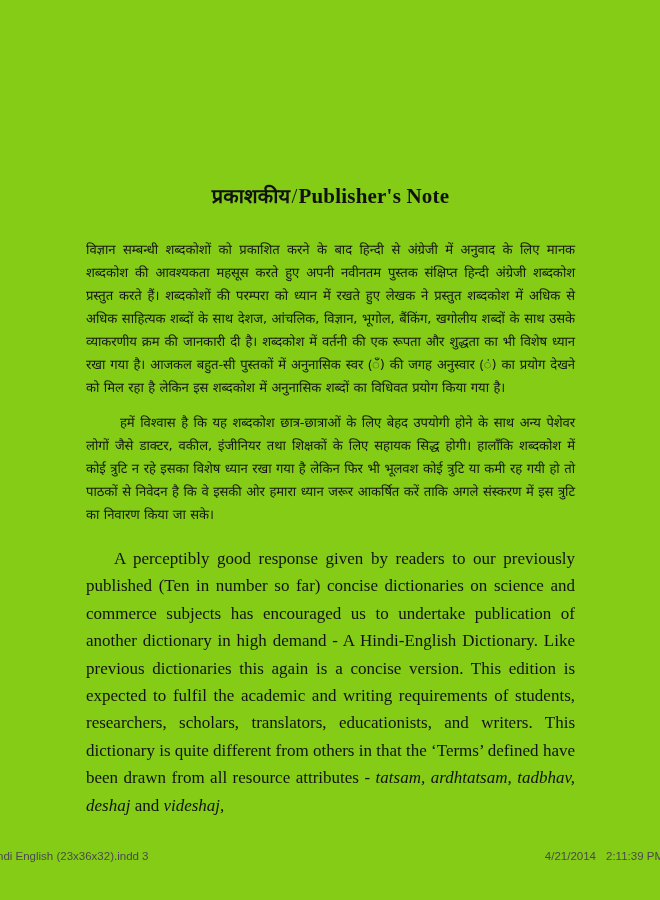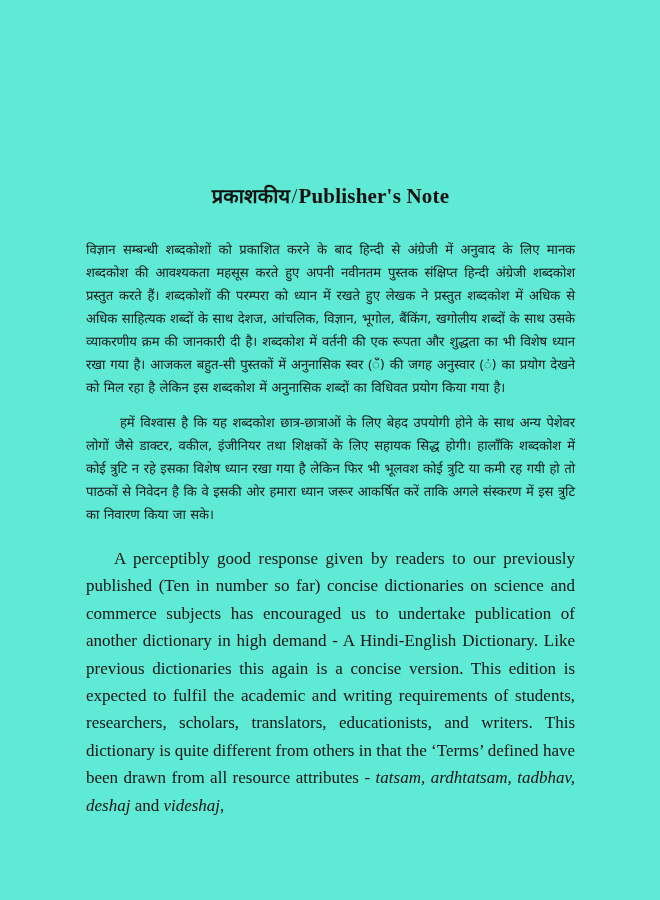--- a/index.html
+++ b/index.html
@@ -12,21 +12,21 @@
     height: 900px;
     position: relative;
     overflow: hidden;
     font-family: "Liberation Serif", "DejaVu Serif", serif;
     color: #1a1a1a;
   }
 
   .page {
     position: absolute;
     inset: 0;
-    background: #5eead4;
+    background: #84cc16;
   }
 
   
   .title-block {
     position: absolute;
     top: 182px;
     left: 86px;
     width: 489px;
     text-align: center;
   }
@@ -128,14 +128,18 @@
   <div class="body-block">
 
     <p class="para hindi">विज्ञान सम्बन्धी शब्दकोशों को प्रकाशित करने के बाद हिन्दी से अंग्रेजी में अनुवाद के लिए मानक शब्दकोश की आवश्यकता महसूस करते हुए अपनी नवीनतम पुस्तक संक्षिप्त हिन्दी अंग्रेजी शब्दकोश प्रस्तुत करते हैं। शब्दकोशों की परम्परा को ध्यान में रखते हुए लेखक ने प्रस्तुत शब्दकोश में अधिक से अधिक साहित्यक शब्दों के साथ देशज, आंचलिक, विज्ञान, भूगोल, बैंकिंग, खगोलीय शब्दों के साथ उसके व्याकरणीय क्रम की जानकारी दी है। शब्दकोश में वर्तनी की एक रूपता और शुद्धता का भी विशेष ध्यान रखा गया है। आजकल बहुत-सी पुस्तकों में अनुनासिक स्वर (ँ) की जगह अनुस्वार (ं) का प्रयोग देखने को मिल रहा है लेकिन इस शब्दकोश में अनुनासिक शब्दों का विधिवत प्रयोग किया गया है।</p>
 
     <p class="para hindi indent">हमें विश्वास है कि यह शब्दकोश छात्र-छात्राओं के लिए बेहद उपयोगी होने के साथ अन्य पेशेवर लोगों जैसे डाक्टर, वकील, इंजीनियर तथा शिक्षकों के लिए सहायक सिद्ध होगी। हालाँकि शब्दकोश में कोई त्रुटि न रहे इसका विशेष ध्यान रखा गया है लेकिन फिर भी भूलवश कोई त्रुटि या कमी रह गयी हो तो पाठकों से निवेदन है कि वे इसकी ओर हमारा ध्यान जरूर आकर्षित करें ताकि अगले संस्करण में इस त्रुटि का निवारण किया जा सके।</p>
 
     <p class="para english"><span>A perceptibly good response given by readers to our previously published (Ten in number so far) concise dictionaries on science and commerce subjects has encouraged us to undertake publication of another dictionary in high demand - A Hindi-English Dictionary. Like previous dictionaries this again is a concise version. This edition is expected to fulfil the academic and writing requirements of students, researchers, scholars, translators, educationists, and writers. This dictionary is quite different from others in that the ‘Terms’ defined have been drawn from all resource attributes - </span><i>tatsam, ardhtatsam, tadbhav, deshaj</i><span> and </span><i>videshaj</i><span>,</span></p>
 
   </div>
 
+  <div class="footer">
+    <div class="footer-left">ndi English (23x36x32).indd   3</div>
+    <div class="footer-right"><span class="fr-date">4/21/2014</span><span class="fr-time">2:11:39 PM</span></div>
+  </div>
 
 </div>
 
 </body></html>

